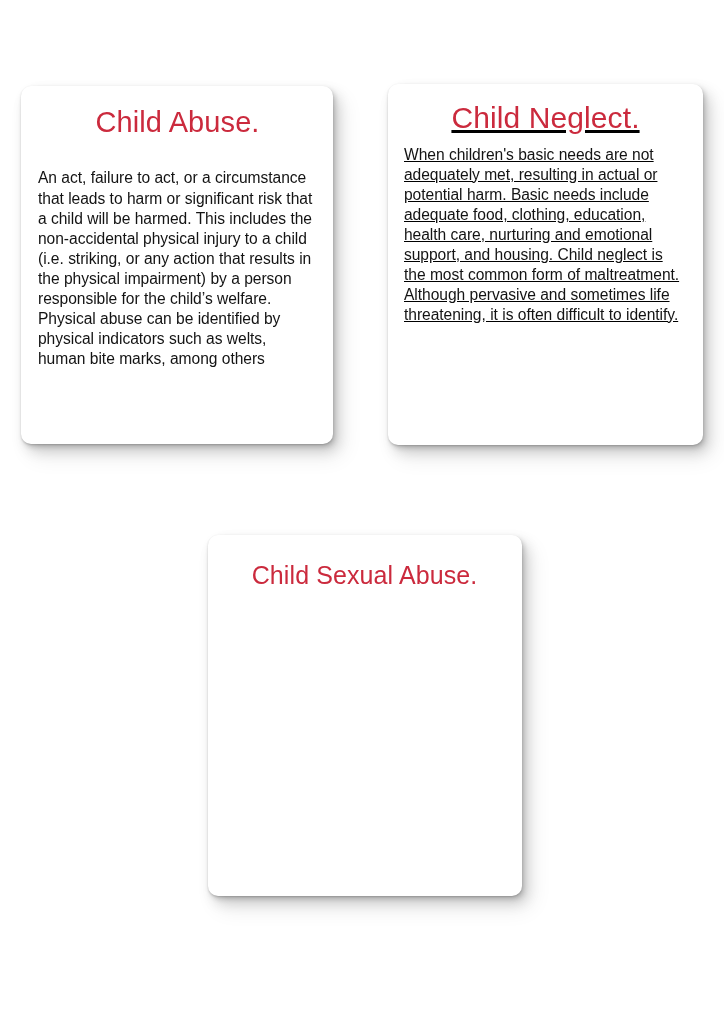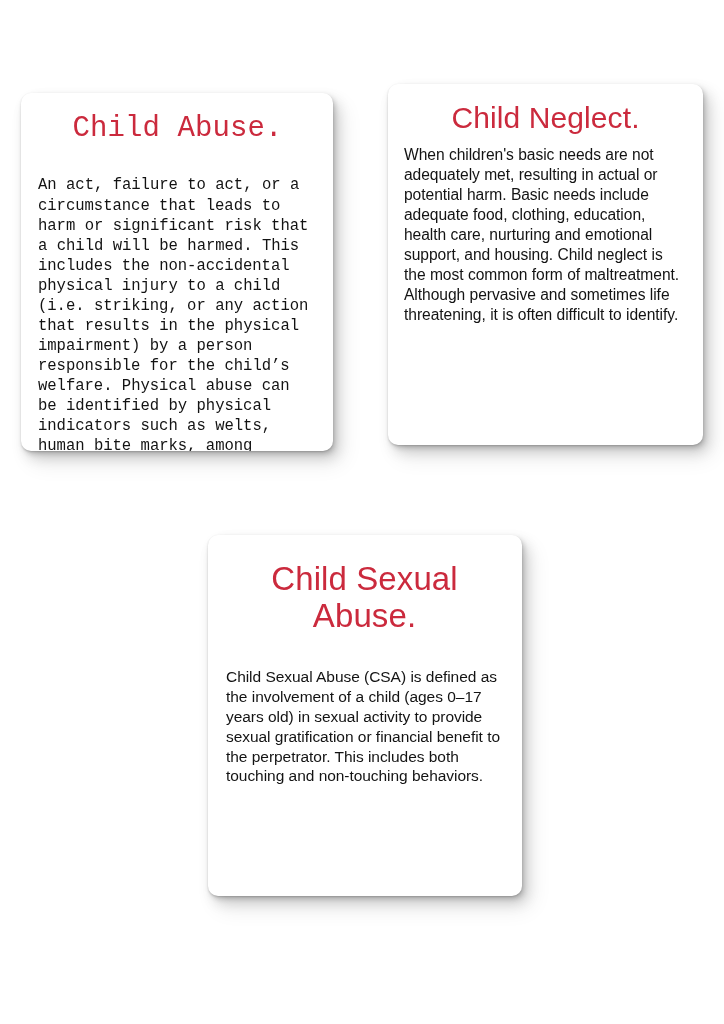--- a/index.html
+++ b/index.html
@@ -32,34 +32,34 @@
        0 1px 2px rgba(0,0,0,0.16),
        2px 3px 5px rgba(0,0,0,0.16),
        5px 7px 13px rgba(0,0,0,0.15),
        9px 12px 22px rgba(0,0,0,0.09);
     overflow: hidden;
   }
 
   
   .card-abuse {
     left: 21px;
-    top: 93px;
+    top: 86px;
     width: 312px;
     height: 358px;
     padding: 18px 16px 14px 17px;
-    font-family: Liberation Mono, monospace;
   }
 
   
   .card-neglect {
     left: 388px;
     top: 84px;
     width: 315px;
     height: 361px;
     padding: 16px 14px 14px 14px;
+    text-decoration: underline;
   }
 
   
   .card-sexual-abuse {
     left: 208px;
     top: 535px;
     width: 314px;
     height: 361px;
     padding: 26px 12px 14px 11px;
   }
@@ -68,21 +68,21 @@
     color: #cb2a3d;
     font-weight: 400;
     text-align: center;
     line-height: 1.12;
     margin: 0;
     letter-spacing: 0.1px;
   }
 
   .card-abuse .card-title { font-size: 29px; margin-top: 2px; }
   .card-neglect .card-title { font-size: 30px; margin-top: 1px; }
-  .card-sexual-abuse .card-title { font-size: 33px; margin-top: 0; }
+  .card-sexual-abuse .card-title { font-size: 25px; margin-top: 0; }
 
   .card-body {
     color: #131313;
     font-size: 15.6px;
     line-height: 1.285;
     text-align: left;
     margin: 0;
     letter-spacing: -0.05px;
     word-spacing: 0.1px;
   }
@@ -113,16 +113,15 @@
     <p class="card-body">An act, failure to act, or a circumstance that leads to harm or significant risk that a child will be harmed. This includes the non-accidental physical injury to a child (i.e. striking, or any action that results in the physical impairment) by a person responsible for the child’s welfare. Physical abuse can be identified by physical indicators such as welts, human bite marks, among others</p>
   </div>
 
   <div class="card card-neglect">
     <h2 class="card-title">Child Neglect.</h2>
     <p class="card-body">When children's basic needs are not adequately met, resulting in actual or potential harm. Basic needs include adequate food, clothing, education, health care, nurturing and emotional support, and housing. Child neglect is the most common form of maltreatment. Although pervasive and sometimes life threatening, it is often difficult to identify.</p>
   </div>
 
   <div class="card card-sexual-abuse">
     <h2 class="card-title">Child Sexual Abuse.</h2>
-    <p class="card-body">Child Sexual Abuse (CSA) is defined as the involvement of a child (ages 0–17 years old) in sexual activity to provide sexual gratification or financial benefit to the perpetrator. This includes both touching and non-touching behaviors.</p>
   </div>
 
 </div>
 
 </body></html>

